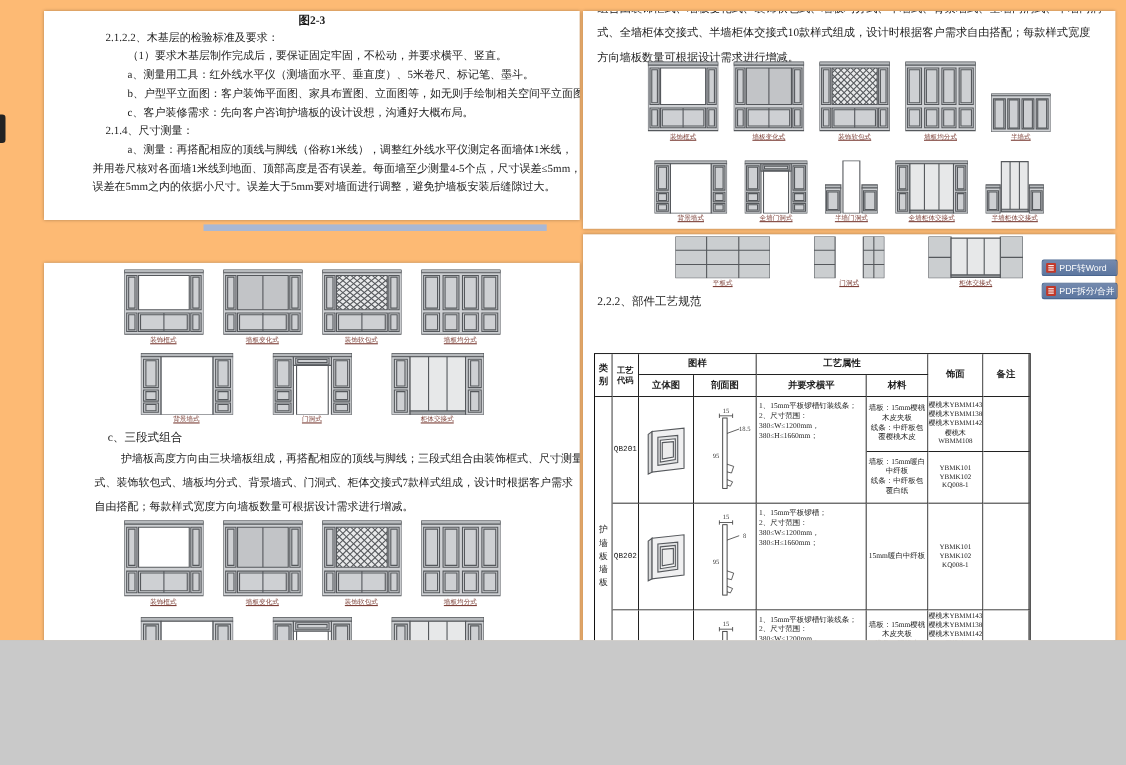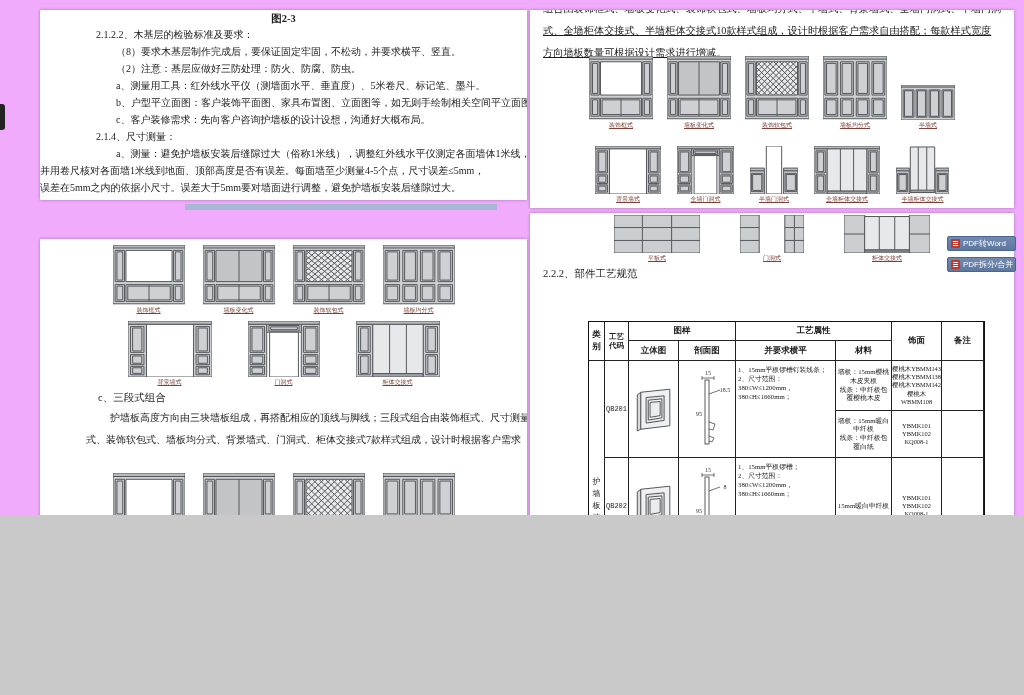--- a/index.html
+++ b/index.html
@@ -1,34 +1,34 @@
 <!DOCTYPE html>
 <html><head>
 <meta charset="utf-8">
 <style>
   html,body{margin:0;padding:0;background:#c9c9c9;}
-  #viewer{position:relative;width:1024px;height:515px;background:#f0abfc;overflow:hidden;
+  #viewer{position:relative;width:1024px;height:582px;background:#fdba74;overflow:hidden;
           font-family:"Liberation Serif",serif;color:#1c1c1c;}
   .page{position:absolute;background:#fff;box-shadow:0 0 3px rgba(0,0,0,.3);overflow:hidden;}
   #page-lt{left:40px;top:10px;width:487px;height:190px;}
   #page-lb{left:40px;top:211px;width:487px;height:476px;margin-top:28px;}
   #page-rt{left:530px;top:10px;width:484px;height:198px;}
   #page-rb{left:530px;top:213px;width:484px;height:474px;}
   .fig-caption{position:absolute;top:2px;left:0;right:0;text-align:center;font-weight:bold;font-size:10.5px;}
   .textblock{position:absolute;top:16px;left:0;right:0;}
   .docline{font-size:10px;line-height:17px;white-space:nowrap;}
-  .ind-h{padding-left:56px}.ind-i{padding-left:76px}.ind-c{}
+  .ind-h{padding-left:56px}.ind-i{padding-left:76px}.ind-c{padding-left:44px}
   .dia-row{position:absolute;left:0;right:0;display:flex;justify-content:center;align-items:flex-end;}
   .dia-slot{display:flex;flex-direction:column;align-items:center;}
   .dia-label{font-size:6px;color:#7d4038;text-decoration:underline;margin-top:2px;line-height:7px;white-space:nowrap;}
   .sec-title{position:absolute;font-size:10.5px;white-space:nowrap;}
   .para{position:absolute;}
   .para .pl{font-size:10px;line-height:22px;white-space:nowrap;}
   .indent .pl:first-child{text-indent:24px;}
-  .rt-lines{position:absolute;top:10px;left:13px;text-decoration:underline;}
+  .rt-lines{position:absolute;top:10px;left:13px;}
   .rt-lines .pl{font-size:10.2px;line-height:22px;white-space:nowrap;}
   .cliptop{position:absolute;top:0;left:13px;right:0;height:7px;overflow:hidden;}
   .cliptop .docline{margin-top:-8px;font-size:10.2px;line-height:14px;}
   .pagenum{position:absolute;font-size:10px;}
   .gap-strip{position:absolute;left:185px;top:204px;width:312px;height:6px;background:#a9b8d4;}
   #proc-table{position:absolute;left:10px;top:108px;border:1.5px solid #111;background:#fff;}
   .tc{border-right:1px solid #222;border-bottom:1px solid #222;display:flex;align-items:center;
       justify-content:center;text-align:center;overflow:hidden;background:#fff;box-sizing:border-box;}
   .th{font-weight:bold;font-size:8.5px;}
   .pre{white-space:pre-line;line-height:9.5px;font-size:7.5px;}
@@ -51,27 +51,26 @@
 </style>
 </head>
 <body>
 
 <div id="viewer">
 
   <div class="page" id="page-lt">
     <div class="fig-caption">图2-3</div>
     <div class="textblock">
         <div class="docline ind-h">2.1.2.2、木基层的检验标准及要求：</div>
-        <div class="docline ind-i">（8）要求木基层制作完成后，要保证固定牢固，不松动，并要求横平、竖直。</div>
-        <div class="docline ind-i">（2）注意：基层应做好三防处理：防火、防腐、防虫。</div>
+        <div class="docline ind-i">（1）要求木基层制作完成后，要保证固定牢固，不松动，并要求横平、竖直。</div>
         <div class="docline ind-i">a、测量用工具：红外线水平仪（测墙面水平、垂直度）、5米卷尺、标记笔、墨斗。</div>
         <div class="docline ind-i">b、户型平立面图：客户装饰平面图、家具布置图、立面图等，如无则手绘制相关空间平立面图。</div>
         <div class="docline ind-i">c、客户装修需求：先向客户咨询护墙板的设计设想，沟通好大概布局。</div>
         <div class="docline ind-h">2.1.4、尺寸测量：</div>
-        <div class="docline ind-i">a、测量：避免护墙板安装后缝隙过大（俗称1米线），调整红外线水平仪测定各面墙体1米线，</div>
+        <div class="docline ind-i">a、测量：再搭配相应的顶线与脚线（俗称1米线），调整红外线水平仪测定各面墙体1米线，</div>
         <div class="docline ind-c">并用卷尺核对各面墙1米线到地面、顶部高度是否有误差。每面墙至少测量4-5个点，尺寸误差≤5mm，</div>
         <div class="docline ind-c">误差在5mm之内的依据小尺寸。误差大于5mm要对墙面进行调整，避免护墙板安装后缝隙过大。</div>
       </div>
   </div>
 
   <div class="gap-strip"></div>
 
   <div class="page" id="page-lb">
     <div class="dia-row" style="top: 6px; gap: 18px;">
         <div class="dia-slot">
@@ -255,20 +254,21 @@
             <line x1="60" y1="6" x2="60" y2="94" stroke="#55585c" stroke-width="1" vector-effect="non-scaling-stroke"></line>
             <rect x="20" y="94" width="60" height="6" fill="#9fa2a5" stroke="#55585c" stroke-width="1" vector-effect="non-scaling-stroke"></rect>
           </svg>
           <div class="dia-label">柜体交接式</div>
         </div>
       </div>
     <div class="sec-title" style="left:58px;top:152px">c、三段式组合</div>
     <div class="para indent" style="left:46px;top:168px;width:436px">
         <div class="pl">护墙板高度方向由三块墙板组成，再搭配相应的顶线与脚线；三段式组合由装饰框式、尺寸测量</div>
         <div class="pl">式、装饰软包式、墙板均分式、背景墙式、门洞式、柜体交接式7款样式组成，设计时根据客户需求</div>
+        <div class="pl">自由搭配；每款样式宽度方向墙板数量可根据设计需求进行增减。</div>
       </div>
     <div class="dia-row" style="top: 234px; gap: 18px;">
         <div class="dia-slot">
           <svg viewBox="0 0 100 100" preserveAspectRatio="none" width="72" height="70">
             <rect x="0" y="2" width="100" height="96" fill="#ced0d3" stroke="#55585c" stroke-width="1" vector-effect="non-scaling-stroke"></rect>
             <rect x="0" y="0" width="100" height="5" fill="#b7babd" stroke="#55585c" stroke-width="1" vector-effect="non-scaling-stroke"></rect>
             <rect x="3" y="9" width="13" height="52" fill="#ced0d3" stroke="#55585c" stroke-width="1" vector-effect="non-scaling-stroke"></rect>
             <rect x="5.5" y="11.5" width="8" height="47" fill="none" stroke="#55585c" stroke-width="1" vector-effect="non-scaling-stroke"></rect>
             <rect x="84" y="9" width="13" height="52" fill="#ced0d3" stroke="#55585c" stroke-width="1" vector-effect="non-scaling-stroke"></rect>
             <rect x="86.5" y="11.5" width="8" height="47" fill="none" stroke="#55585c" stroke-width="1" vector-effect="non-scaling-stroke"></rect>
@@ -724,21 +724,21 @@
             <line x1="76" y1="50" x2="100" y2="50" stroke="#55585c" stroke-width="1" vector-effect="non-scaling-stroke"></line>
             <rect x="24" y="4" width="52" height="88" fill="#e7e8e9" stroke="#55585c" stroke-width="1" vector-effect="non-scaling-stroke"></rect>
             <line x1="41" y1="4" x2="41" y2="92" stroke="#55585c" stroke-width="1" vector-effect="non-scaling-stroke"></line>
             <line x1="59" y1="4" x2="59" y2="92" stroke="#55585c" stroke-width="1" vector-effect="non-scaling-stroke"></line>
             <rect x="24" y="92" width="52" height="6" fill="#8e9194" stroke="#55585c" stroke-width="1" vector-effect="non-scaling-stroke"></rect>
           </svg>
           <div class="dia-label">柜体交接式</div>
         </div>
       </div>
     <div class="sec-title" style="left:13px;top:54px">2.2.2、部件工艺规范</div>
-    <div id="proc-table" style="display: grid; grid-template-columns: 16px 24px 50px 57px 100px 56px 50px 42px; grid-template-rows: 19px 20px 50px 47px 97px 46px 51px; margin-left: 48px;">
+    <div id="proc-table" style="display: grid; grid-template-columns: 16px 24px 50px 57px 100px 56px 50px 42px; grid-template-rows: 19px 20px 50px 47px 97px 46px 51px;">
         <div class="tc th" style="grid-area: 1 / 1 / span 2 / span 1;">类别</div>
         <div class="tc th pre" style="grid-area: 1 / 2 / span 2 / span 1;">工艺
 代码</div>
         <div class="tc th" style="grid-area: 1 / 3 / span 1 / span 2; font-family: Liberation Mono, monospace;">图样</div>
         <div class="tc th" style="grid-area: 2 / 3 / span 1 / span 1;">立体图</div>
         <div class="tc th" style="grid-area: 2 / 4 / span 1 / span 1;">剖面图</div>
         <div class="tc th" style="grid-area: 1 / 5 / span 1 / span 2;">工艺属性</div>
         <div class="tc th" style="grid-area: 2 / 5 / span 1 / span 1;">并要求横平</div>
         <div class="tc th" style="grid-area: 2 / 6 / span 1 / span 1;">材料</div>
         <div class="tc th" style="grid-area: 1 / 7 / span 2 / span 1;">饰面</div>

